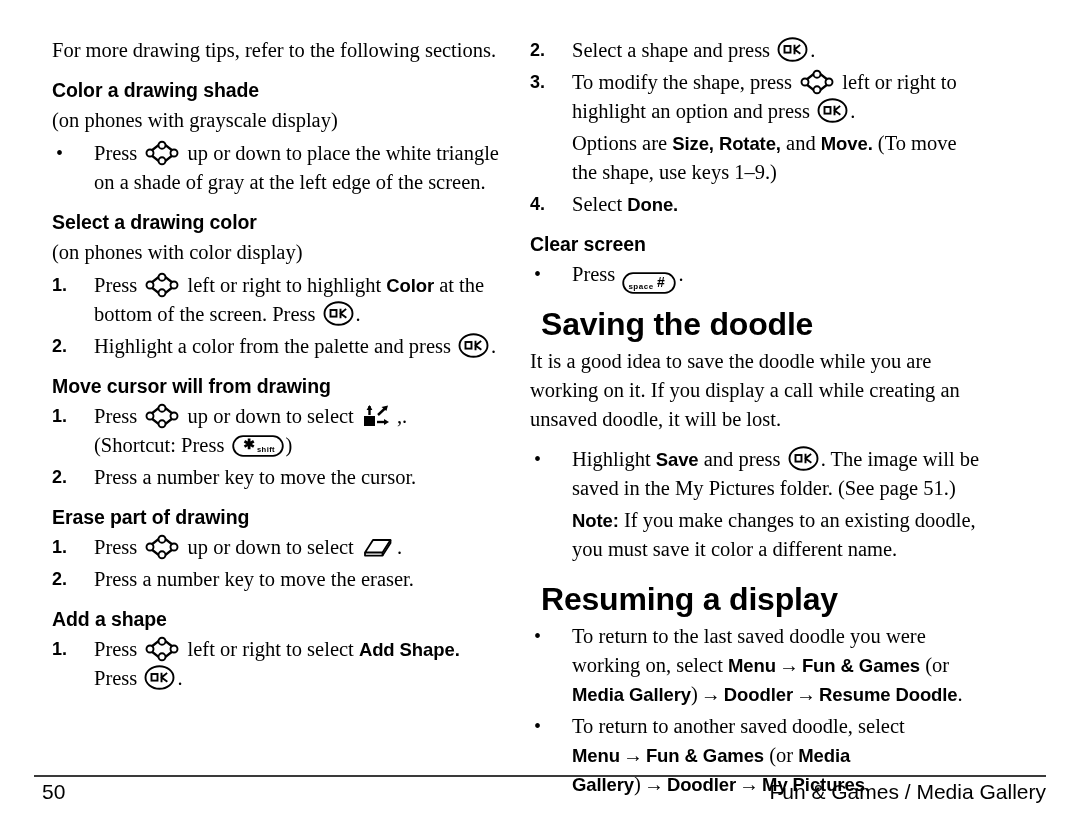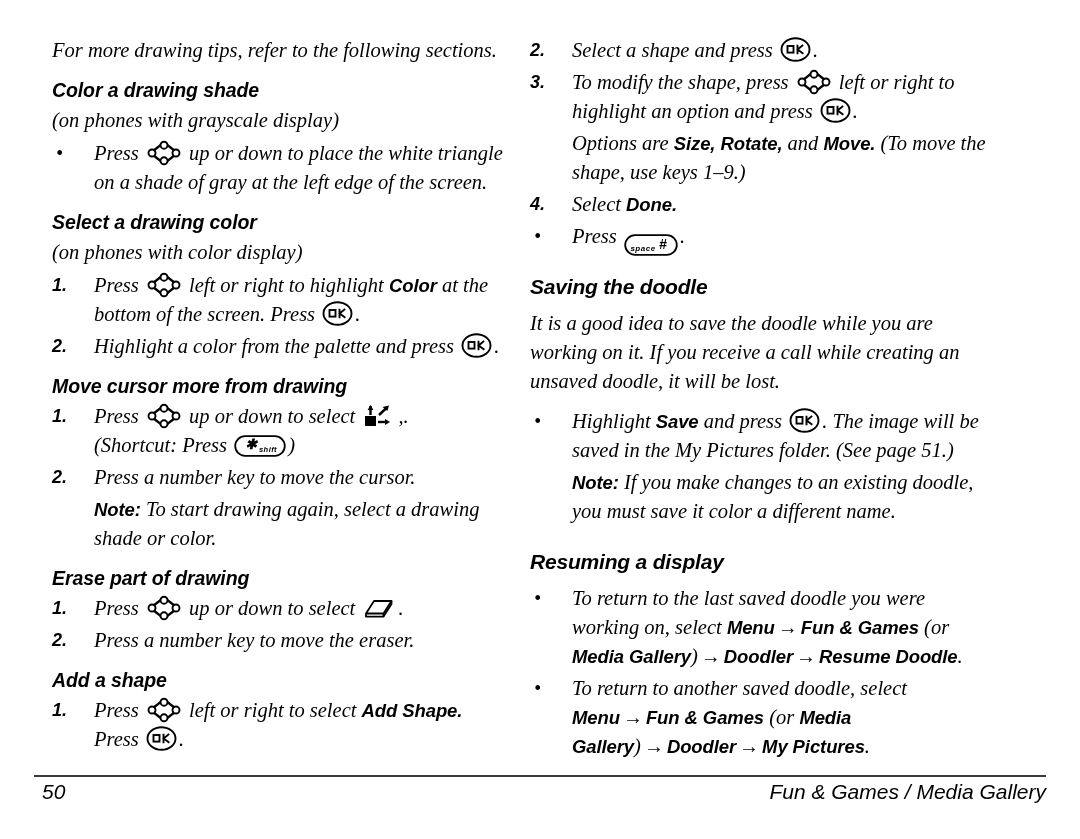--- a/index.html
+++ b/index.html
@@ -8,21 +8,20 @@
     background: #ffffff;
   }
   .page {
     position: relative;
     width: 1080px;
     height: 839px;
     background: #ffffff;
     overflow: hidden;
     font-family: "Liberation Serif", serif;
     color: #000000;
-    font-style: italic;
   }
   .col {
     position: absolute;
     top: 36px;
     width: 456px;
   }
   .col-left  { left: 52px; }
   .col-right { left: 530px; }
 
   
@@ -36,24 +35,24 @@
     font-family: "Liberation Sans", sans-serif;
     font-weight: bold;
     font-size: 19.5px;
     line-height: 24px;
     letter-spacing: -0.1px;
     margin: 13px 0 4px 0;
   }
   h1.major-head {
     font-family: "Liberation Sans", sans-serif;
     font-weight: bold;
-    font-size: 21px;
+    font-size: 32px;
     line-height: 31px;
     letter-spacing: -0.2px;
-    margin: 20px 0 7px 0;
+    margin: 20px 0 7px 11px;
   }
   .paren-note {
     font-family: "Liberation Serif", serif;
     font-size: 20.5px;
     line-height: 28px;
     margin: 0 0 5px 0;
   }
   b, .sans-b {
     font-family: "Liberation Sans", sans-serif;
     font-weight: bold;
@@ -198,21 +197,21 @@
       <span>Highlight a color from the palette and press</span>
       <span class="key ok-key">
         <svg viewBox="0 0 31 25">
           <ellipse cx="15.5" cy="12.5" rx="14" ry="11.3" fill="none" stroke="#000" stroke-width="1.9"></ellipse>
           <rect x="7.5" y="9" width="6" height="6.6" fill="none" stroke="#000" stroke-width="1.9"></rect>
           <path d="M17.5 8.6 L17.5 16.2 M22.4 8.6 L17.6 12.4 L22.6 16.2" fill="none" stroke="#000" stroke-width="1.9" stroke-linecap="square"></path>
         </svg>
       </span><span>.</span>
     </div>
 
-    <h2 class="section-head">Move cursor more from drawing</h2>
+    <h2 class="section-head">Move cursor will from drawing</h2>
 
     <div class="li">
       <span class="marker num">1.</span>
       <span>Press</span>
       <span class="key nav-key">
         <svg viewBox="0 0 34 26">
           <path d="M17 2.4 L30.5 13 L17 23.6 L3.5 13 Z" fill="none" stroke="#000" stroke-width="2.4" stroke-linejoin="round"></path>
           <circle cx="17" cy="5.2" r="3.5" fill="#fff" stroke="#000" stroke-width="1.9"></circle>
           <circle cx="29" cy="13" r="3.5" fill="#fff" stroke="#000" stroke-width="1.9"></circle>
           <circle cx="17" cy="20.8" r="3.5" fill="#fff" stroke="#000" stroke-width="1.9"></circle>
@@ -241,24 +240,20 @@
           </svg>
         </span><span>)</span>
       </div>
     </div>
 
     <div class="li">
       <span class="marker num">2.</span>
       <span>Press a number key to move the cursor.</span>
     </div>
 
-    <div class="cont">
-      <b>Note:</b>
-      <span>To start drawing again, select a drawing shade or color.</span>
-    </div>
 
     <h2 class="section-head">Erase part of drawing</h2>
 
     <div class="li">
       <span class="marker num">1.</span>
       <span>Press</span>
       <span class="key nav-key">
         <svg viewBox="0 0 34 26">
           <path d="M17 2.4 L30.5 13 L17 23.6 L3.5 13 Z" fill="none" stroke="#000" stroke-width="2.4" stroke-linejoin="round"></path>
           <circle cx="17" cy="5.2" r="3.5" fill="#fff" stroke="#000" stroke-width="1.9"></circle>
@@ -355,35 +350,36 @@
       <b>Move.</b>
       <span>(To move the shape, use keys 1–9.)</span>
     </div>
 
     <div class="li">
       <span class="marker num">4.</span>
       <span>Select</span>
       <b>Done.</b>
     </div>
 
+    <h2 class="section-head">Clear screen</h2>
 
     <div class="li">
       <span class="marker bullet">•</span>
       <span>Press</span>
       <span class="key space-key">
         <svg viewBox="0 0 54 22">
           <rect x="1.2" y="1.2" width="51.6" height="19.6" rx="9.8" ry="9.8" fill="none" stroke="#000" stroke-width="1.8"></rect>
           <text x="19" y="17.4" font-family="Liberation Sans, sans-serif" font-size="8" font-weight="bold" text-anchor="middle" fill="#000" letter-spacing="0.5">space</text>
           <text x="39" y="14.6" font-family="Liberation Sans, sans-serif" font-size="14" font-weight="bold" text-anchor="middle" fill="#000">#</text>
         </svg>
       </span><span>.</span>
     </div>
 
     <h1 class="major-head">Saving the doodle</h1>
-    <p class="body-p">It is a good idea to save the doodle while you are working on it. If you receive a call while creating an unsaved doodle, it will be lost.</p>
+    <p class="body-p">It is a good idea to save the doodle while you are working on it. If you display a call while creating an unsaved doodle, it will be lost.</p>
 
     <div class="li">
       <span class="marker bullet">•</span>
       <span>Highlight</span>
       <b>Save</b>
       <span>and press</span>
       <span class="key ok-key">
         <svg viewBox="0 0 31 25">
           <ellipse cx="15.5" cy="12.5" rx="14" ry="11.3" fill="none" stroke="#000" stroke-width="1.9"></ellipse>
           <rect x="7.5" y="9" width="6" height="6.6" fill="none" stroke="#000" stroke-width="1.9"></rect>

